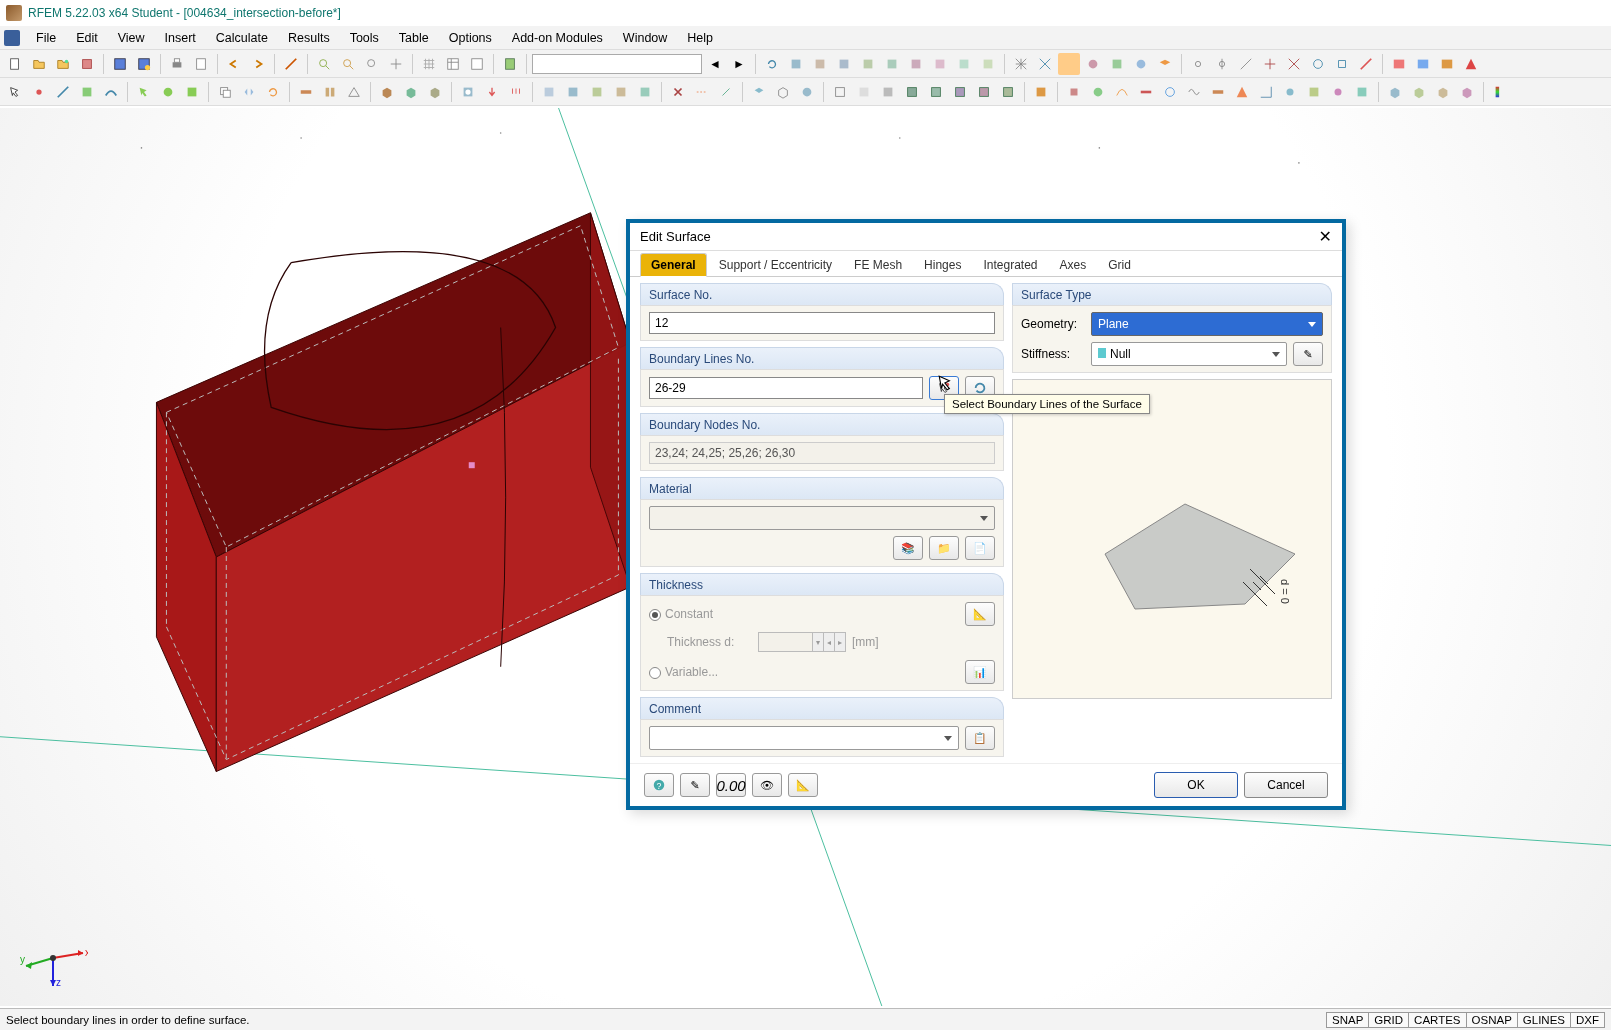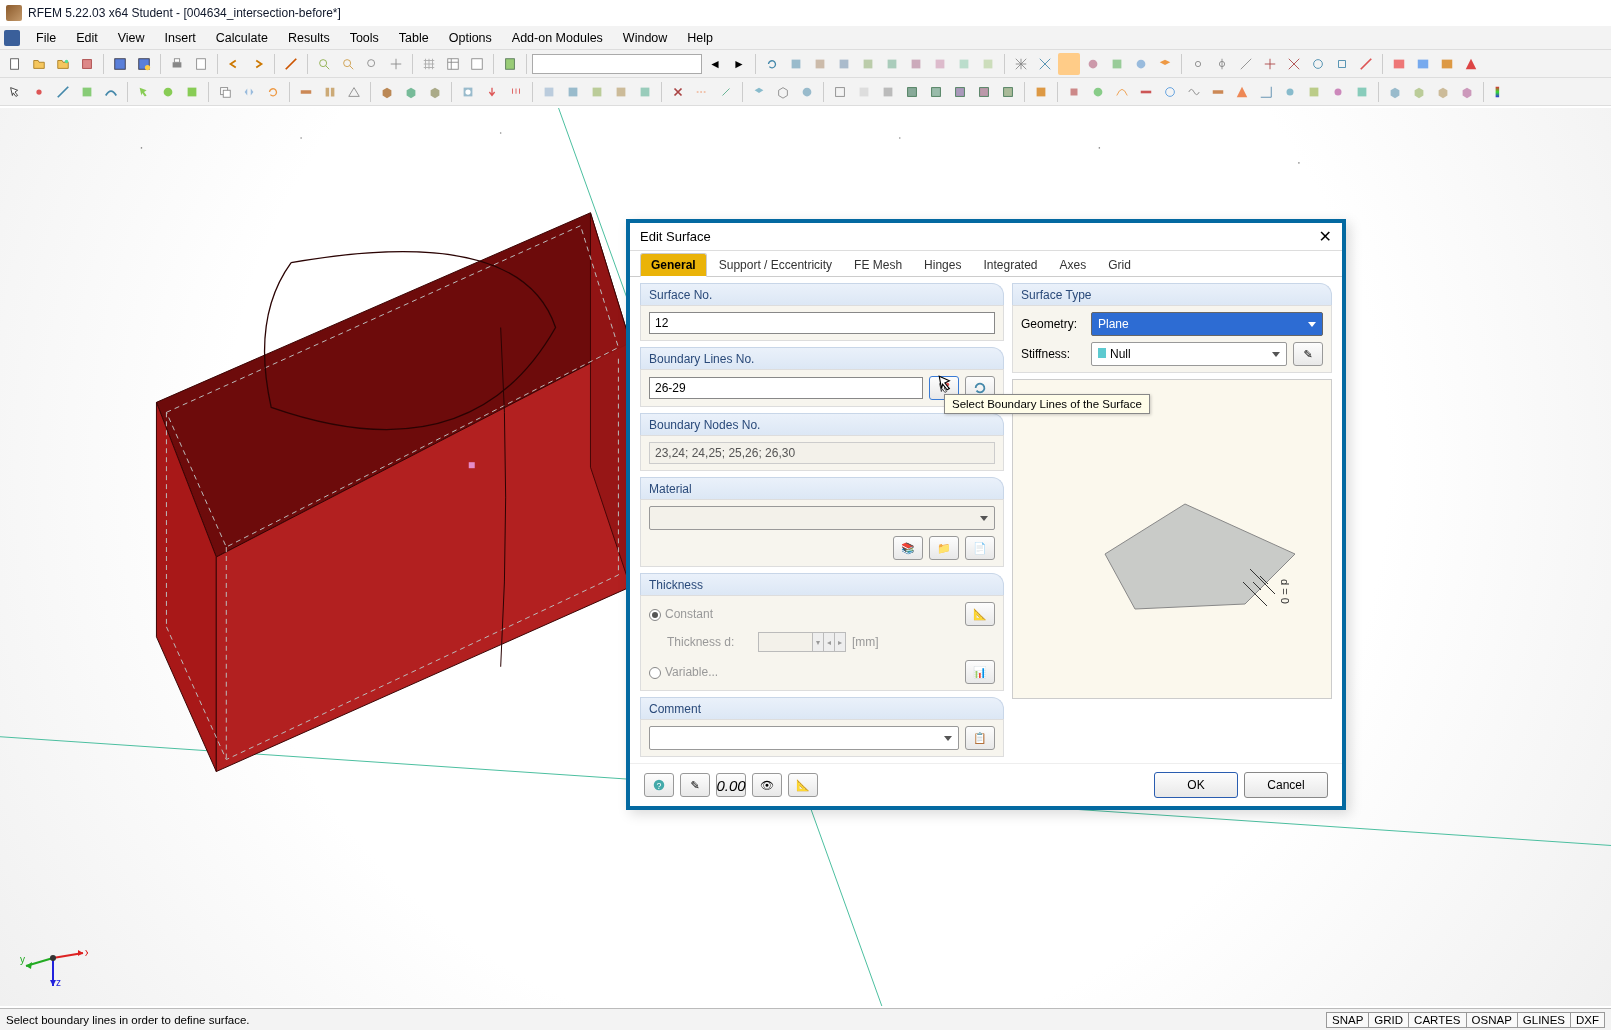--- a/index.html
+++ b/index.html
@@ -1,19 +1,19 @@
 <!DOCTYPE html>
 <html><head>
 <meta charset="utf-8">
 <style>
 * { box-sizing: border-box; margin: 0; padding: 0; font-family: "Segoe UI", Tahoma, sans-serif; }
 body { width: 1611px; height: 1030px; background: #fff; overflow: hidden; position: relative; }
 
 
-.titlebar { height: 26px; background: #fff; display: flex; align-items: center; padding: 0 6px; font-size: 12px; color: #0f172a; }
+.titlebar { height: 26px; background: #fff; display: flex; align-items: center; padding: 0 6px; font-size: 12px; color: #0f766e; }
 .app-icon { width: 16px; height: 16px; background: linear-gradient(135deg,#8b5a2b,#c49a6c); border-radius: 2px; margin-right: 6px; }
 
 
 .menubar { height: 24px; background: #f3f3f3; display: flex; align-items: center; padding: 0 4px; font-size: 12.5px; border-bottom: 1px solid #ddd; }
 .menubar .drop-icon { width: 16px; height: 16px; background: #3a5f9a; margin-right: 6px; border-radius: 2px; }
 .menubar span.menuitem { padding: 2px 10px; cursor: default; }
 
 
 .toolbar { height: 28px; background: #f3f3f3; border-bottom: 1px solid #ddd; display: flex; align-items: center; padding: 0 4px; gap: 2px; }
 .toolbar .btn { width: 22px; height: 22px; border-radius: 2px; display: inline-flex; align-items: center; justify-content: center; font-size: 12px; }

